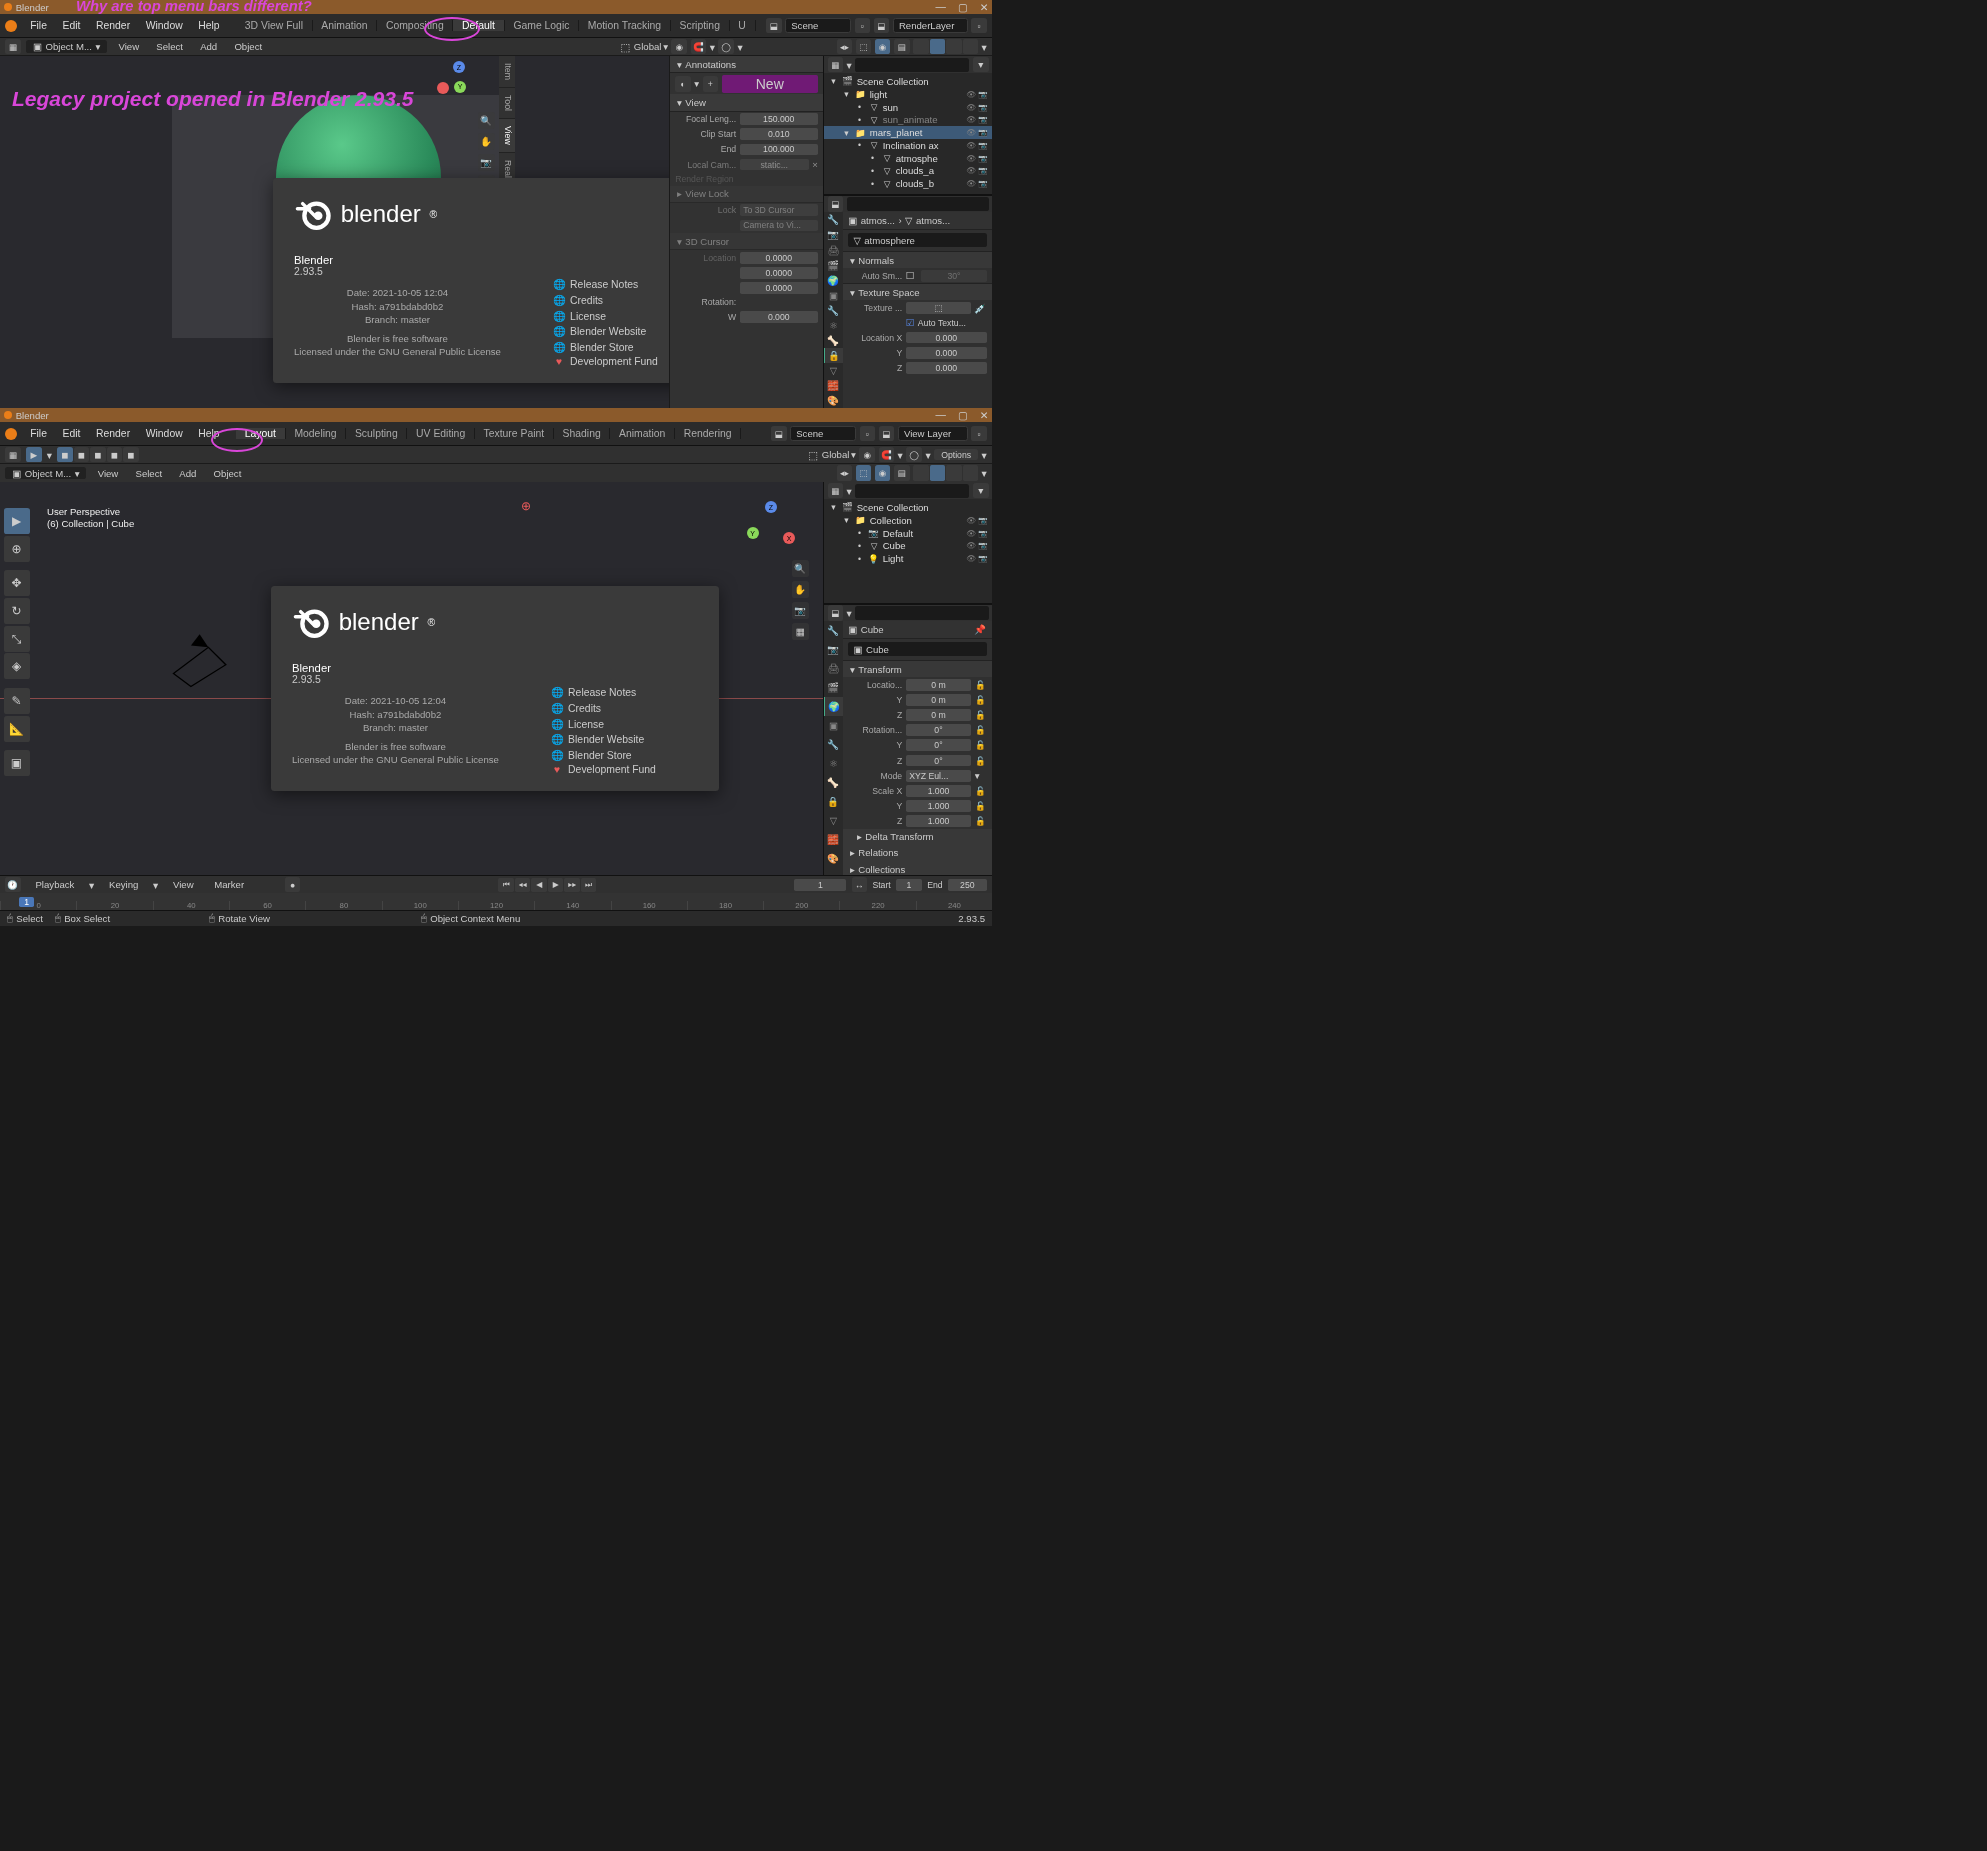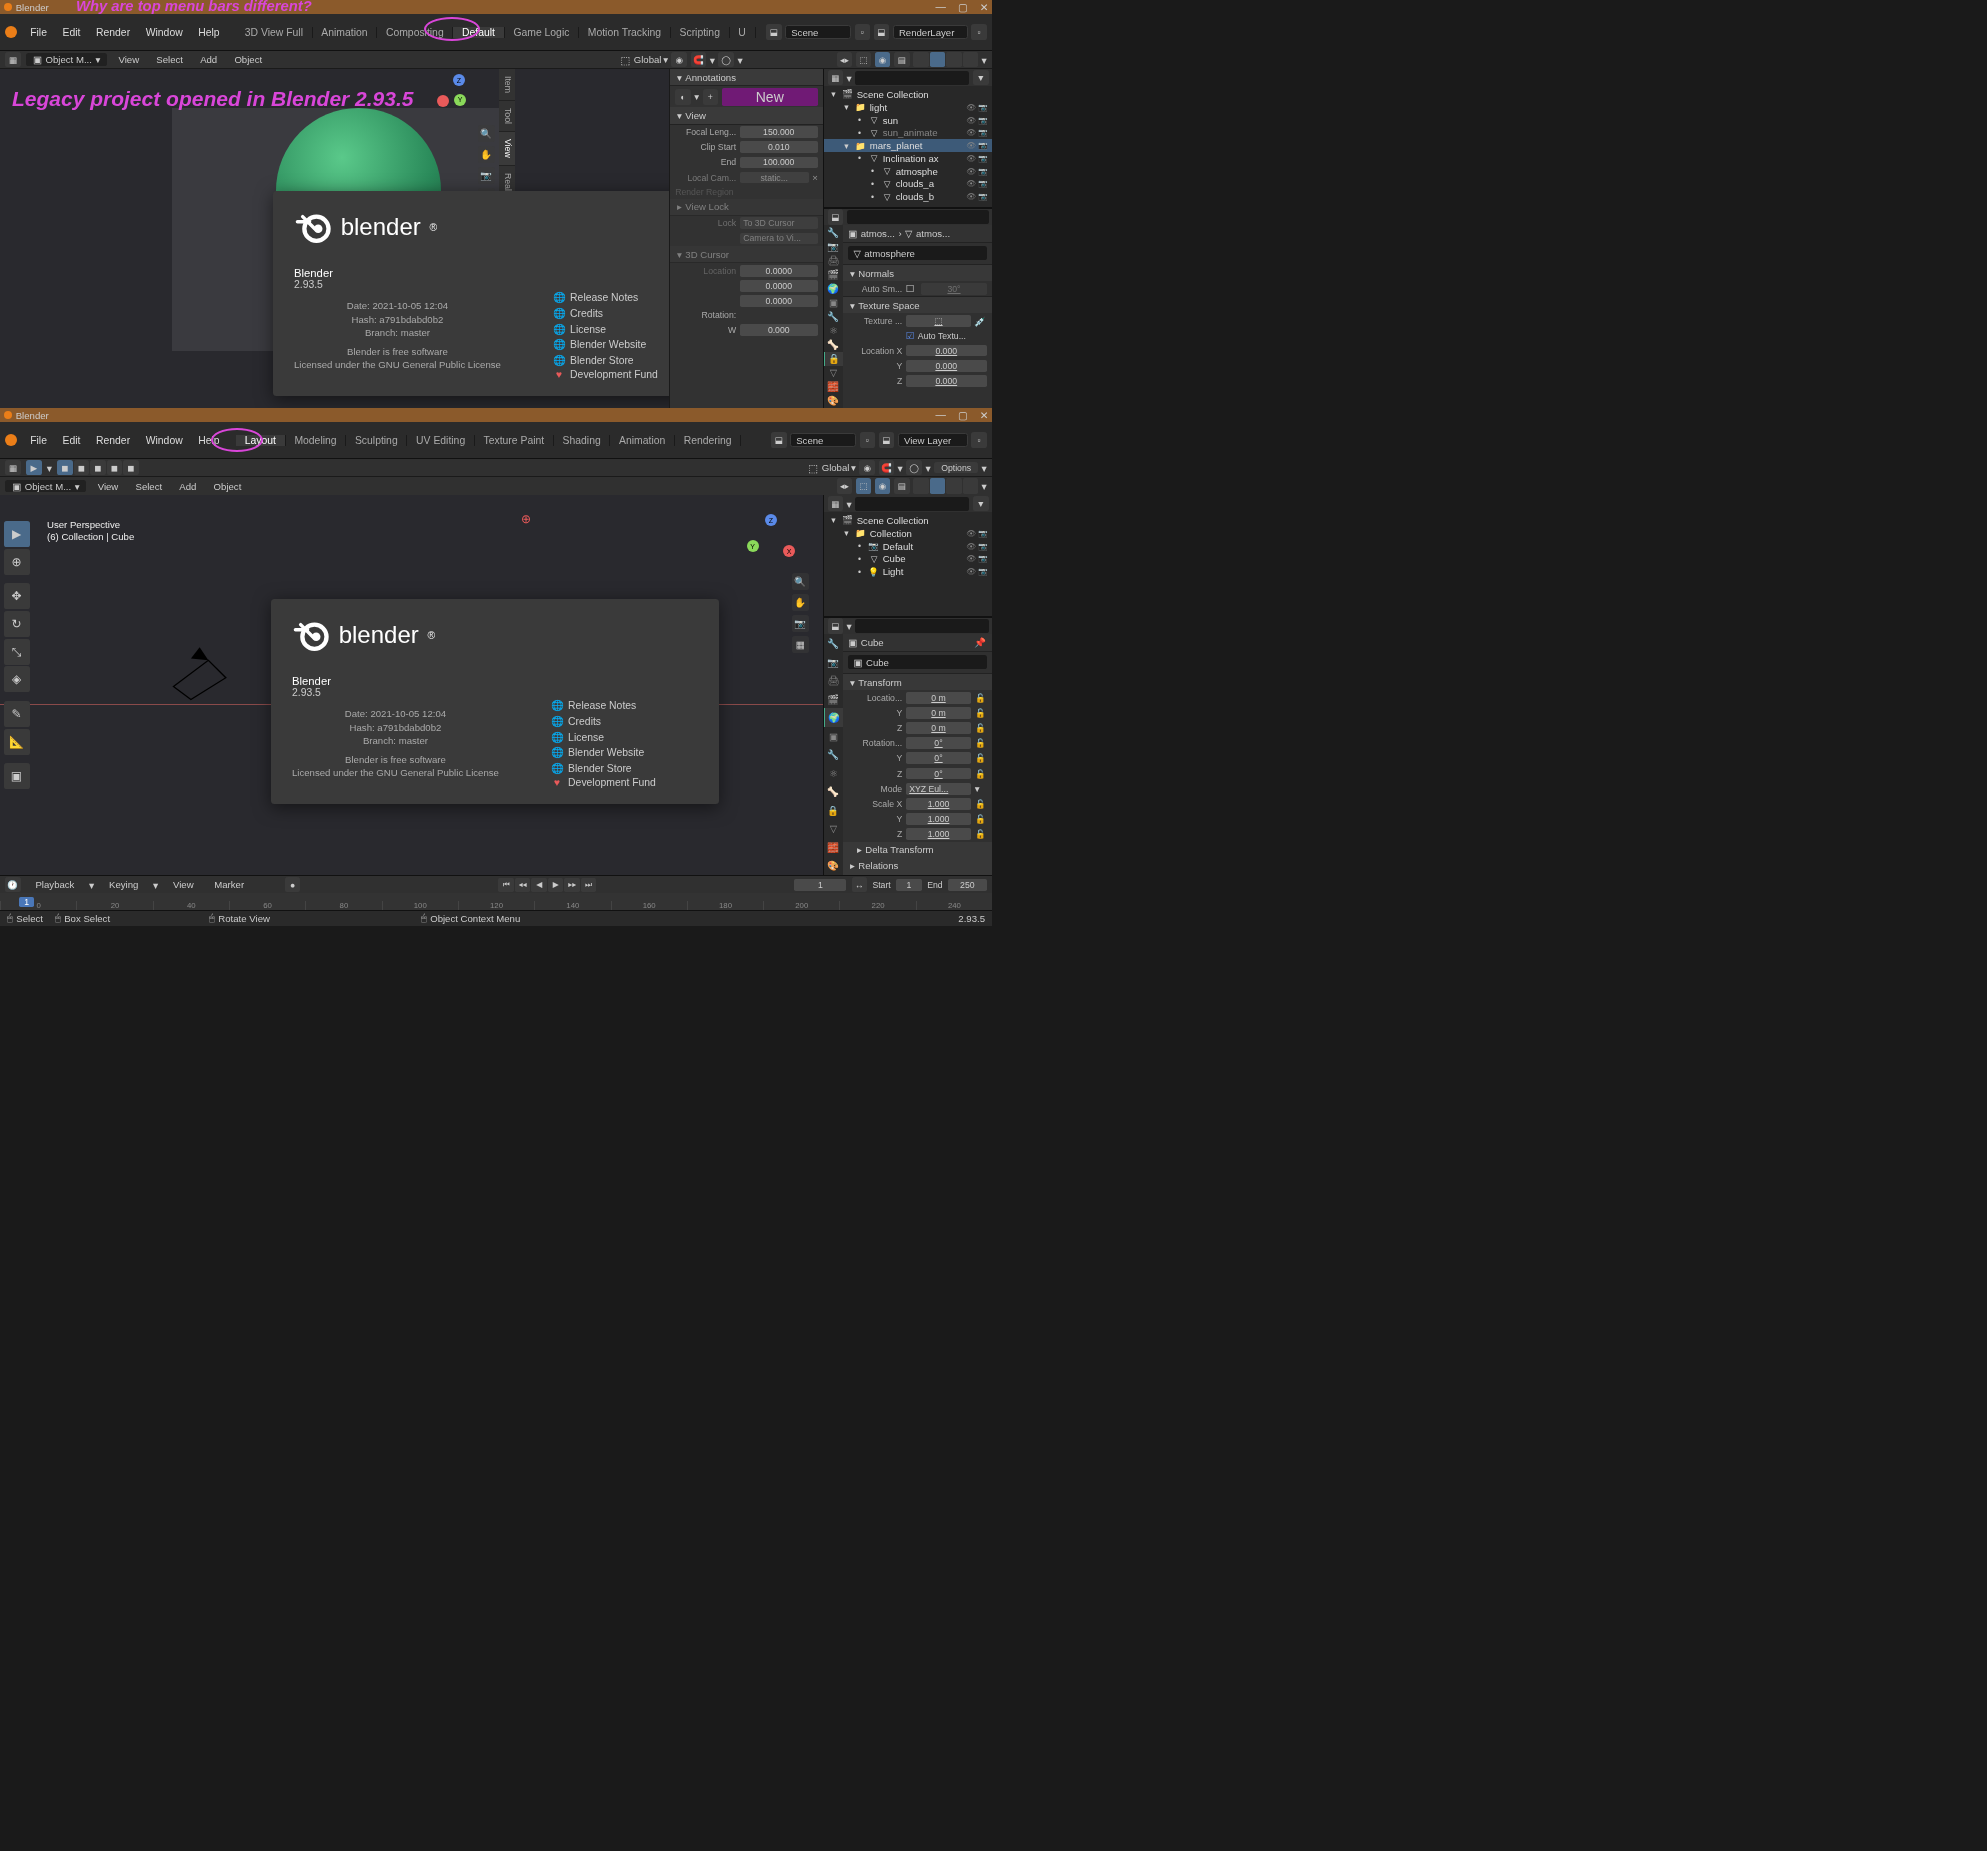--- a/index.html
+++ b/index.html
@@ -14,21 +14,21 @@
 .titlebar-controls { display: flex; gap: 12px; color: #ccc; }
 
 
 .annotation-question { position: absolute; top: -1.7px; left: 76px; font-style: italic; font-weight: bold; color: #d946d9; font-size: 14.8px; z-index: 100; }
 .annotation-label1 { position: absolute; top: 87px; left: 12px; font-style: italic; font-weight: bold; color: #d946d9; font-size: 21px; z-index: 100; }
 .annotation-label2 { position: absolute; top: 528px; left: 43px; font-style: italic; font-weight: bold; color: #d946d9; font-size: 15.6px; z-index: 100; }
 .annotation-circle1 { position: absolute; top: 17.4px; left: 424px; width: 56px; height: 24px; border: 2.6px solid #d946d9; border-radius: 50%; z-index: 100; }
 .annotation-circle2 { position: absolute; top: 428px; left: 211px; width: 52px; height: 24px; border: 2.6px solid #d946d9; border-radius: 50%; z-index: 100; }
 
 
-.topbar { background: #2b2b2b; height: 37px; display: flex; align-items: center; padding: 0 5.2px; border-bottom: 0.9px solid #111; }
+.topbar { background: #2b2b2b; height: 24px; display: flex; align-items: center; padding: 0 5.2px; border-bottom: 0.9px solid #111; }
 .topbar .logo { width: 12px; height: 12px; background: #eb7e18; border-radius: 50%; margin-right: 5.2px; }
 .menu-item { padding: 0 7.8px; color: #ddd; cursor: pointer; font-size: 10.4px; }
 .workspace-tab { padding: 0 8.7px; color: #aaa; font-size: 10.4px; cursor: pointer; border-right: 0.9px solid #1a1a1a; }
 .workspace-tab.active { background: #3a3a3a; color: #fff; }
 .workspace-tabs { display: flex; margin-left: 8.7px; }
 .scene-controls { margin-left: auto; display: flex; align-items: center; gap: 3.5px; }
 .scene-input { background: #1a1a1a; border: 0.9px solid #3a3a3a; color: #ccc; padding: 0.9px 5.2px; border-radius: 2.6px; font-size: 9.6px; width: 66px; }
 .icon-btn { width: 15.6px; height: 15.6px; background: #3a3a3a; border-radius: 2.6px; display: flex; align-items: center; justify-content: center; font-size: 8.7px; }
 
 
@@ -87,21 +87,21 @@
 .prop-tabs { width: 19px; background: #2a2a2a; display: flex; flex-direction: column; }
 .prop-tab { height: 19px; display: flex; align-items: center; justify-content: center; color: #888; font-size: 9.6px; }
 .prop-tab.active { background: #3a3a3a; color: #fff; border-left: 1.7px solid #4a8; }
 .prop-content { flex: 1; overflow: hidden; font-size: 9.6px; }
 .prop-breadcrumb { background: #323232; padding: 2.6px 5.2px; display: flex; align-items: center; gap: 3.5px; border-bottom: 0.9px solid #222; }
 .prop-namefield { background: #1a1a1a; padding: 1.7px 5.2px; margin: 3.5px 5.2px; border-radius: 2.6px; display: flex; align-items: center; gap: 3.5px; }
 .prop-section { border-top: 0.9px solid #222; }
 .prop-section-hdr { padding: 2.6px 7px; background: #383838; display: flex; align-items: center; gap: 3.5px; }
 .prop-row { display: flex; align-items: center; padding: 1.7px 5.2px; gap: 3.5px; }
 .prop-label { width: 54px; text-align: right; color: #aaa; font-size: 8.7px; }
-.prop-val { flex: 1; background: #4a4a4a; padding: 0.9px 3.5px; border-radius: 1.7px; text-align: center; font-size: 8.7px; text-decoration: underline; }
+.prop-val { flex: 1; background: #4a4a4a; padding: 0.9px 3.5px; border-radius: 1.7px; text-align: center; font-size: 8.7px; }
 .prop-lock { width: 12px; color: #888; font-size: 8.7px; text-align: center; }
 
 
 .toolbar-left { position: absolute; left: 3.5px; top: 26px; width: 29.5px; display: flex; flex-direction: column; gap: 1.7px; }
 .tool-btn { width: 26px; height: 26px; background: #3a3a3a; border-radius: 2.6px; display: flex; align-items: center; justify-content: center; color: #ccc; font-size: 12px; }
 .tool-btn.active { background: #4a6a8a; }
 
 
 .gizmo { position: absolute; width: 52px; height: 52px; }
 .gizmo-axis { position: absolute; width: 12px; height: 12px; border-radius: 50%; font-size: 7px; display: flex; align-items: center; justify-content: center; color: #000; }

